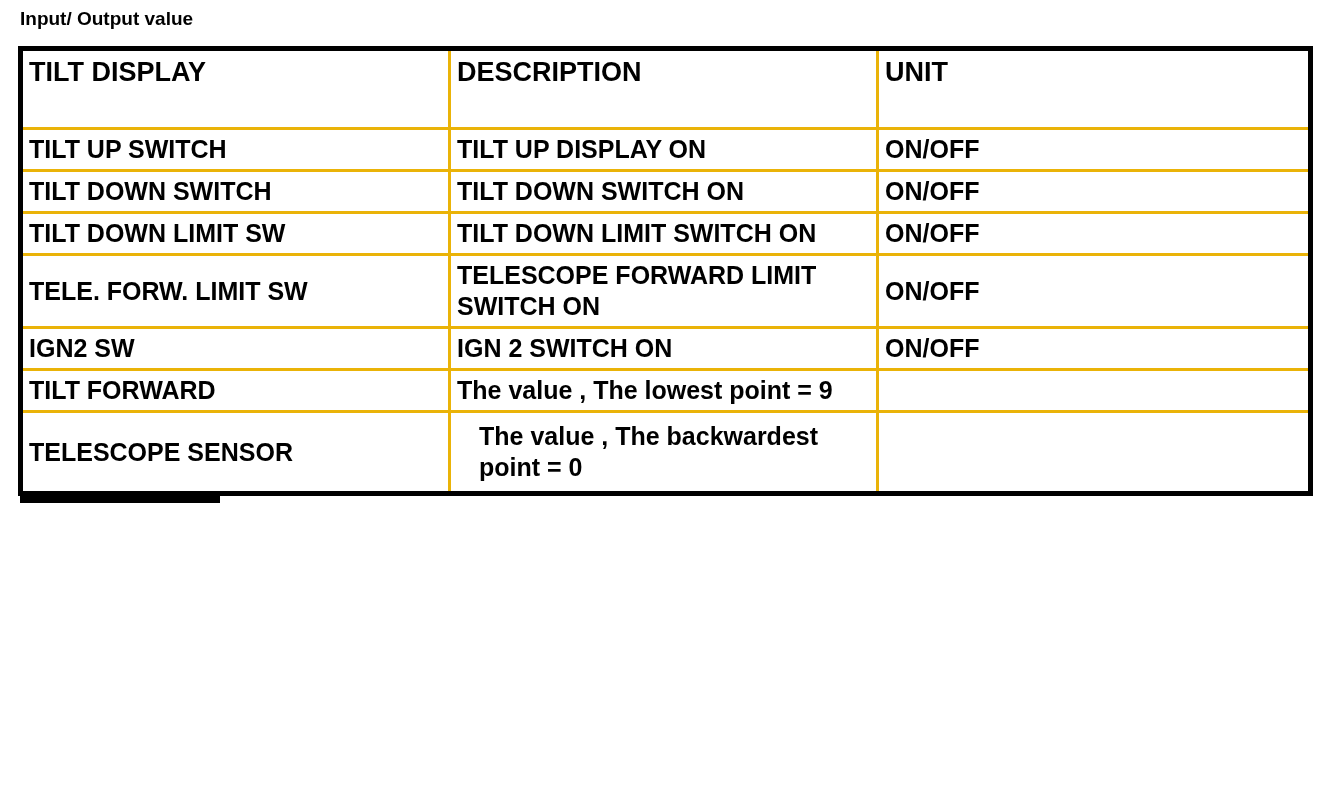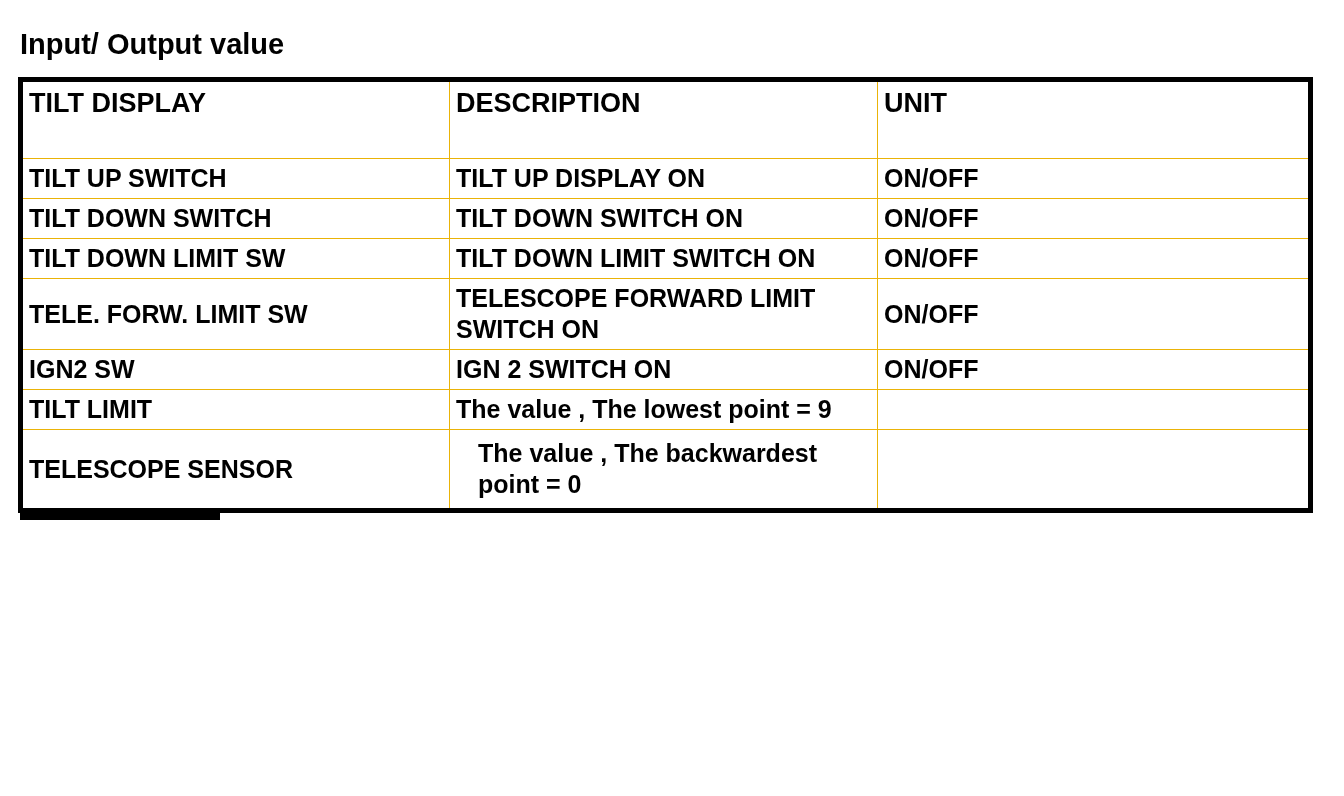--- a/index.html
+++ b/index.html
@@ -11,37 +11,37 @@
   }
   .page {
     width: 1344px;
     height: 796px;
     box-sizing: border-box;
     padding: 8px 18px 0 18px;
     background: #ffffff;
     overflow: hidden;
   }
   .page-title {
-    font-size: 29px;
+    font-size: 19px;
     font-weight: bold;
-    margin: 20px 0 16px 2px;
+    margin: 0 0 16px 2px;
     letter-spacing: 0px;
   }
   table.io-table {
     border-collapse: collapse;
     table-layout: fixed;
     width: 1290px;
     border: 5px solid #000000;
   }
   table.io-table col.c1 { width: 429px; }
   table.io-table col.c2 { width: 428px; }
   table.io-table col.c3 { width: 433px; }
   table.io-table th,
   table.io-table td {
-    border: 1px solid #eab308;
+    border: 3px solid #eab308;
     font-size: 25px;
     line-height: 31px;
     padding: 4px 6px;
     text-align: left;
     overflow: hidden;
     word-wrap: break-word;
   }
   table.io-table th {
     font-weight: bold;
     font-size: 27px;
@@ -108,21 +108,21 @@
     <td>TELE. FORW. LIMIT SW</td>
     <td>TELESCOPE FORWARD LIMIT SWITCH ON</td>
     <td>ON/OFF</td>
   </tr>
         <tr>
     <td>IGN2 SW</td>
     <td>IGN 2 SWITCH ON</td>
     <td>ON/OFF</td>
   </tr>
         <tr>
-    <td>TILT LIMIT</td>
+    <td>TILT FORWARD</td>
     <td>The value , The lowest point = 9</td>
     <td></td>
   </tr>
         <tr>
     <td>TELESCOPE SENSOR</td>
     <td>The value , The backwardest point = 0</td>
     <td></td>
   </tr>
       </tbody>
   </table>

